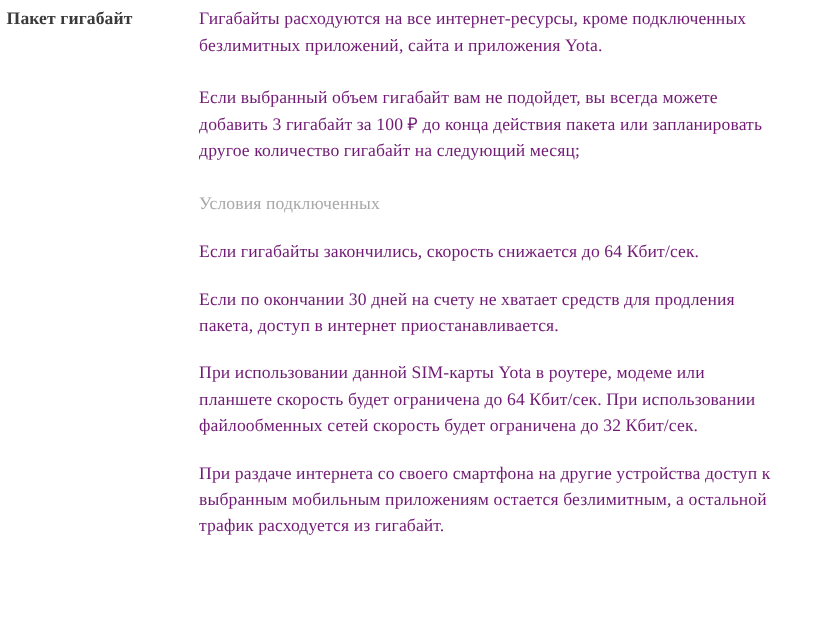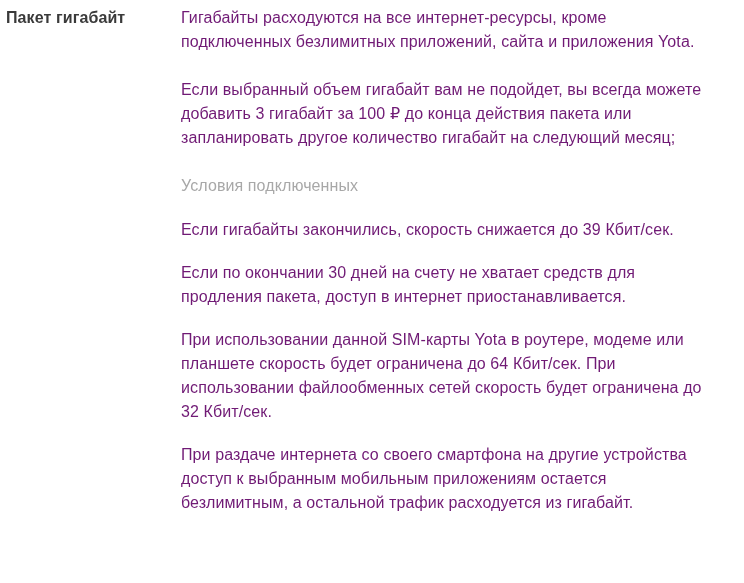--- a/index.html
+++ b/index.html
@@ -1,15 +1,15 @@
 <!DOCTYPE html>
 <html lang="ru"><head>
 <meta charset="utf-8">
 <style>
-  * { margin: 0; padding: 0; box-sizing: border-box; }
+  * { margin: 0; padding: 0; box-sizing: border-box; font-family: Liberation Serif, serif; }
   html, body {
     background: #ffffff;
     font-family: "Liberation Sans", "DejaVu Sans", sans-serif;
   }
   .page {
     width: 744px;
     height: 583px;
     background: #ffffff;
     overflow: hidden;
   }
@@ -62,21 +62,21 @@
     </div>
 
     <div class="col-right">
       <p class="para intro-para">Гигабайты расходуются на все интернет-ресурсы, кроме подключенных безлимитных приложений, сайта и приложения Yota.</p>
 
       <p class="para intro-para">Если выбранный объем гигабайт вам не подойдет, вы всегда можете добавить 3 гигабайт за 100 ₽ до конца действия пакета или запланировать другое количество гигабайт на следующий месяц;</p>
 
       <h3 class="terms-heading">Условия подключенных</h3>
 
 
-      <p class="para terms-para">Если гигабайты закончились, скорость снижается до 39 Кбит/сек.</p>
+      <p class="para terms-para">Если гигабайты закончились, скорость снижается до 64 Кбит/сек.</p>
 
       <p class="para terms-para">Если по окончании 30 дней на счету не хватает средств для продления пакета, доступ в интернет приостанавливается.</p>
 
       <p class="para terms-para">При использовании данной SIM-карты Yota в роутере, модеме или планшете скорость будет ограничена до 64 Кбит/сек. При использовании файлообменных сетей скорость будет ограничена до 32 Кбит/сек.</p>
 
       <p class="para terms-para">При раздаче интернета со своего смартфона на другие устройства доступ к выбранным мобильным приложениям остается безлимитным, а остальной трафик расходуется из гигабайт.</p>
     </div>
 
   </div>
 </div>

